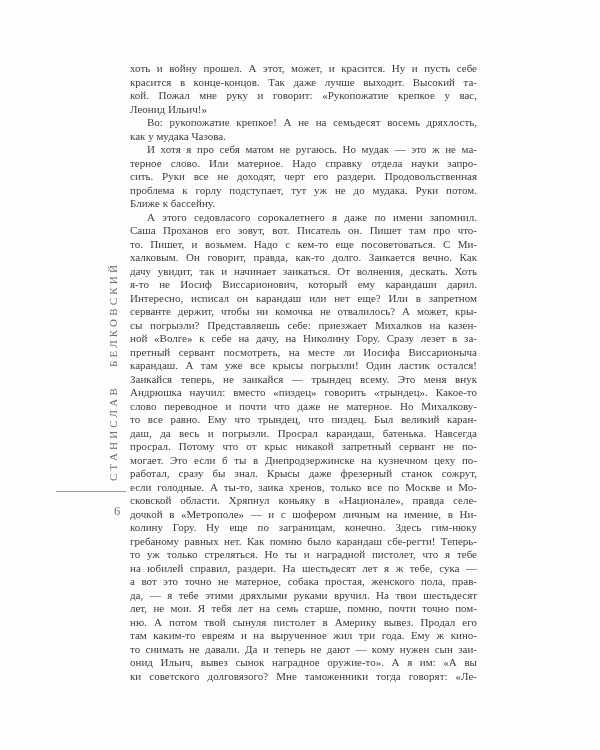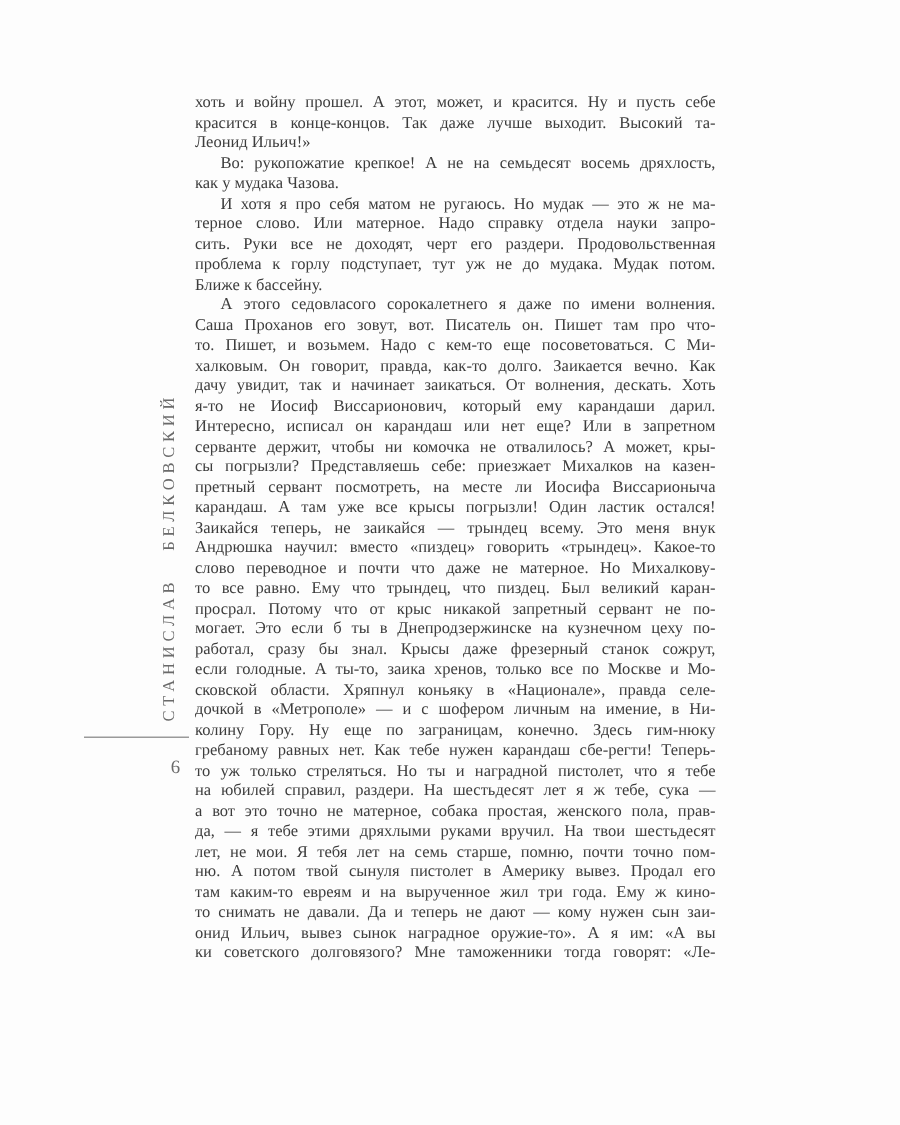--- a/index.html
+++ b/index.html
@@ -67,51 +67,54 @@
 
   <div class="author-vertical">СТАНИСЛАВ БЕЛКОВСКИЙ</div>
 
   <div class="margin-rule"></div>
 
   <div class="page-number">6</div>
 
   <div class="textblock" id="textblock">
       <div class="line">хоть и войну прошел. А этот, может, и красится. Ну и пусть себе</div>
       <div class="line">красится в конце-концов. Так даже лучше выходит. Высокий та-</div>
+      <div class="line">кой. Пожал мне руку и говорит: «Рукопожатие крепкое у вас,</div>
       <div class="line para-end">Леонид Ильич!»</div>
       <div class="line indent">Во: рукопожатие крепкое! А не на семьдесят восемь дряхлость,</div>
       <div class="line para-end">как у мудака Чазова.</div>
       <div class="line indent">И хотя я про себя матом не ругаюсь. Но мудак — это ж не ма-</div>
       <div class="line">терное слово. Или матерное. Надо справку отдела науки запро-</div>
       <div class="line">сить. Руки все не доходят, черт его раздери. Продовольственная</div>
-      <div class="line">проблема к горлу подступает, тут уж не до мудака. Мудак потом.</div>
+      <div class="line">проблема к горлу подступает, тут уж не до мудака. Руки потом.</div>
       <div class="line para-end">Ближе к бассейну.</div>
-      <div class="line indent">А этого седовласого сорокалетнего я даже по имени волнения.</div>
+      <div class="line indent">А этого седовласого сорокалетнего я даже по имени запомнил.</div>
       <div class="line">Саша Проханов его зовут, вот. Писатель он. Пишет там про что-</div>
       <div class="line">то. Пишет, и возьмем. Надо с кем-то еще посоветоваться. С Ми-</div>
       <div class="line">халковым. Он говорит, правда, как-то долго. Заикается вечно. Как</div>
       <div class="line">дачу увидит, так и начинает заикаться. От волнения, дескать. Хоть</div>
       <div class="line">я-то не Иосиф Виссарионович, который ему карандаши дарил.</div>
       <div class="line">Интересно, исписал он карандаш или нет еще? Или в запретном</div>
       <div class="line">серванте держит, чтобы ни комочка не отвалилось? А может, кры-</div>
       <div class="line">сы погрызли? Представляешь себе: приезжает Михалков на казен-</div>
+      <div class="line">ной «Волге» к себе на дачу, на Николину Гору. Сразу лезет в за-</div>
       <div class="line">претный сервант посмотреть, на месте ли Иосифа Виссарионыча</div>
       <div class="line">карандаш. А там уже все крысы погрызли! Один ластик остался!</div>
       <div class="line">Заикайся теперь, не заикайся — трындец всему. Это меня внук</div>
       <div class="line">Андрюшка научил: вместо «пиздец» говорить «трындец». Какое-то</div>
       <div class="line">слово переводное и почти что даже не матерное. Но Михалкову-</div>
       <div class="line">то все равно. Ему что трындец, что пиздец. Был великий каран-</div>
+      <div class="line">даш, да весь и погрызли. Просрал карандаш, батенька. Навсегда</div>
       <div class="line">просрал. Потому что от крыс никакой запретный сервант не по-</div>
       <div class="line">могает. Это если б ты в Днепродзержинске на кузнечном цеху по-</div>
       <div class="line">работал, сразу бы знал. Крысы даже фрезерный станок сожрут,</div>
       <div class="line">если голодные. А ты-то, заика хренов, только все по Москве и Мо-</div>
       <div class="line">сковской области. Хряпнул коньяку в «Национале», правда селе-</div>
       <div class="line">дочкой в «Метрополе» — и с шофером личным на имение, в Ни-</div>
       <div class="line">колину Гору. Ну еще по заграницам, конечно. Здесь гим-нюку</div>
-      <div class="line">гребаному равных нет. Как тебе нужен карандаш сбе-регти! Теперь-</div>
+      <div class="line">гребаному равных нет. Как помню было карандаш сбе-регти! Теперь-</div>
       <div class="line">то уж только стреляться. Но ты и наградной пистолет, что я тебе</div>
       <div class="line">на юбилей справил, раздери. На шестьдесят лет я ж тебе, сука —</div>
       <div class="line">а вот это точно не матерное, собака простая, женского пола, прав-</div>
       <div class="line">да, — я тебе этими дряхлыми руками вручил. На твои шестьдесят</div>
       <div class="line">лет, не мои. Я тебя лет на семь старше, помню, почти точно пом-</div>
       <div class="line">ню. А потом твой сынуля пистолет в Америку вывез. Продал его</div>
       <div class="line">там каким-то евреям и на вырученное жил три года. Ему ж кино-</div>
       <div class="line">то снимать не давали. Да и теперь не дают — кому нужен сын заи-</div>
       <div class="line">онид Ильич, вывез сынок наградное оружие-то». А я им: «А вы</div>
       <div class="line">ки советского долговязого? Мне таможенники тогда говорят: «Ле-</div>

